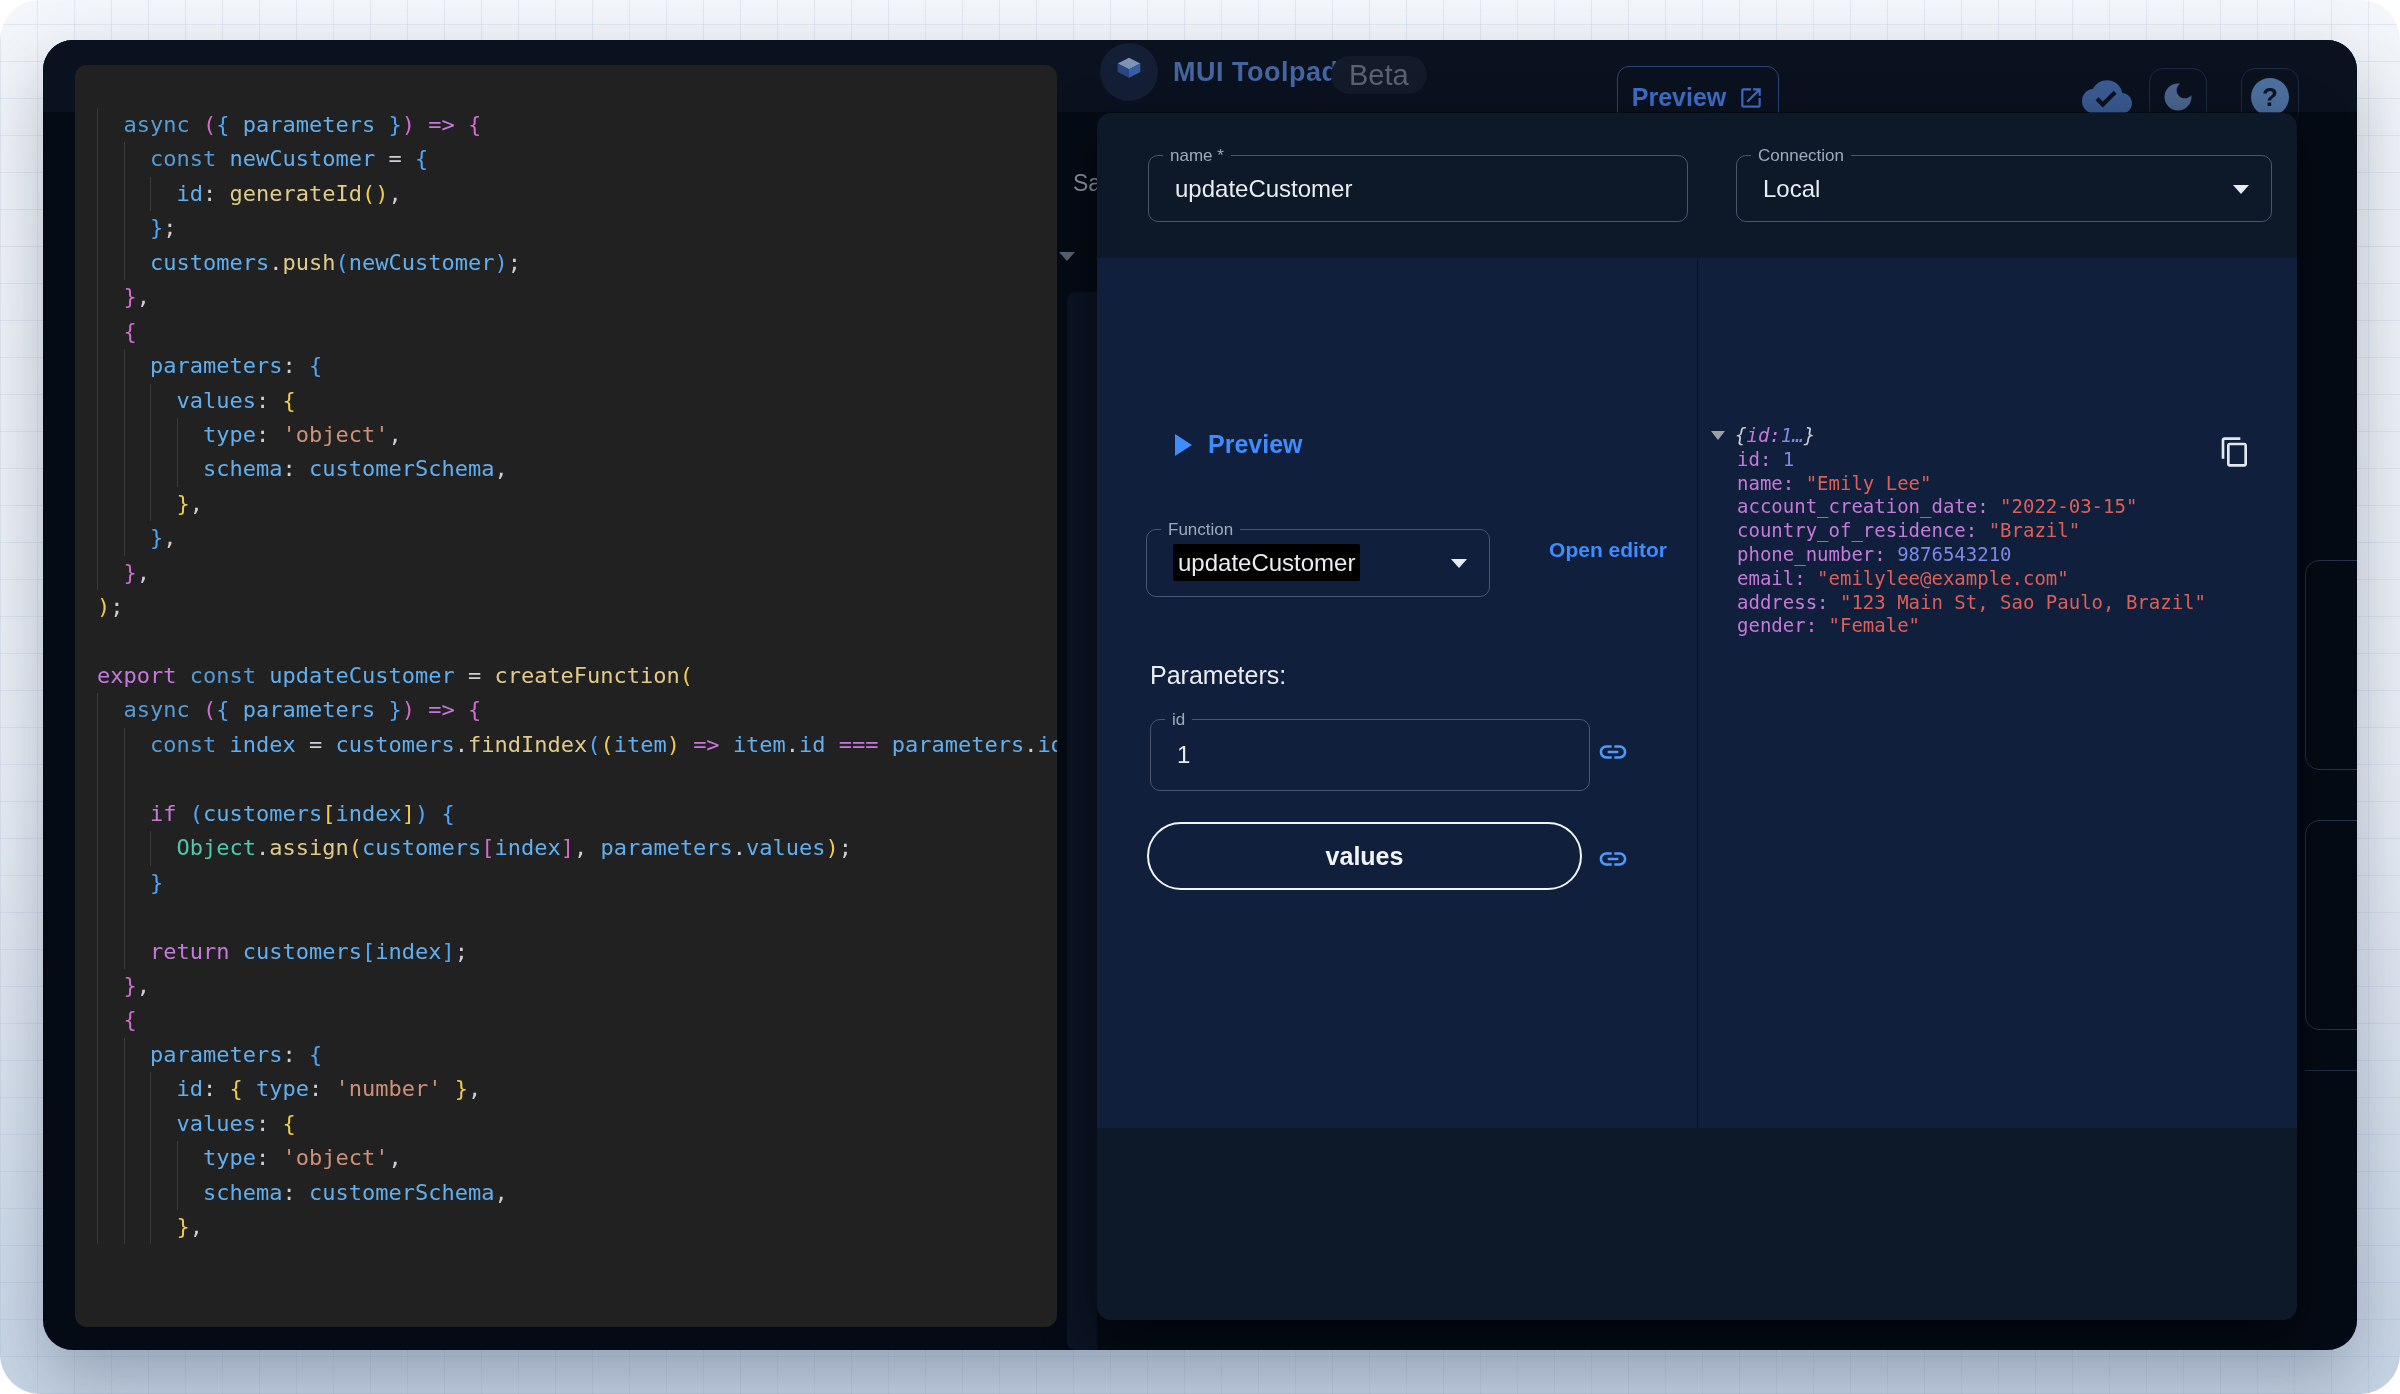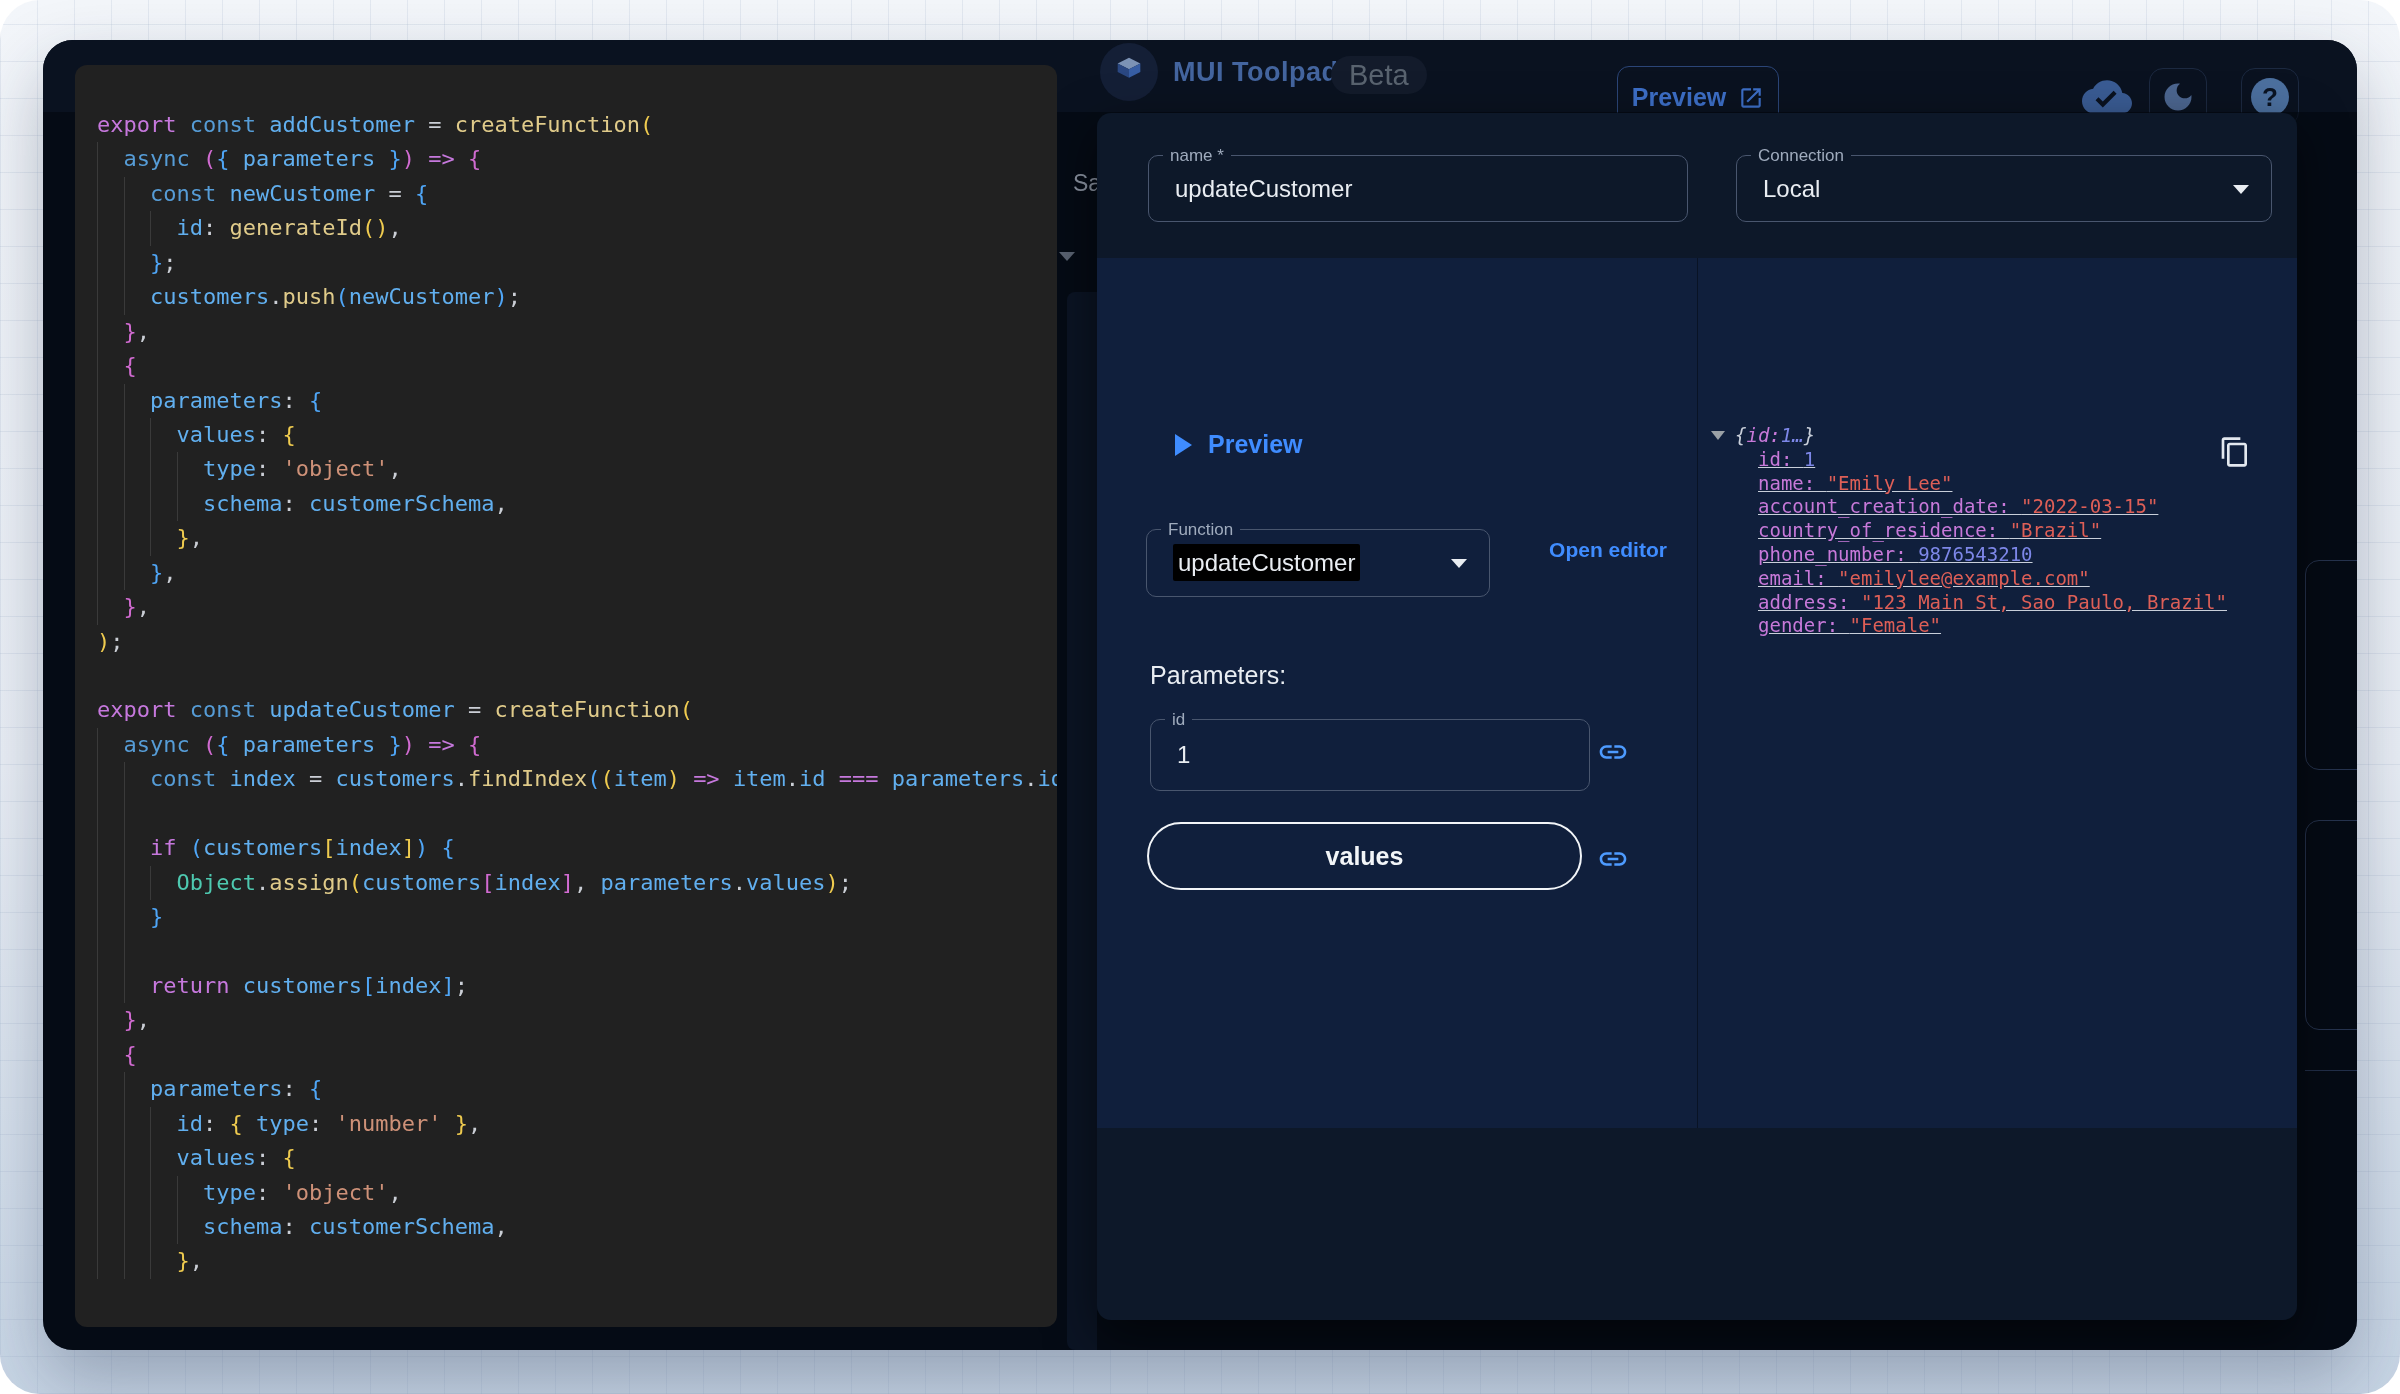--- a/index.html
+++ b/index.html
@@ -96,21 +96,21 @@
   .bind-icon { position:absolute; width:32px; height:32px; }
   .bind-icon svg { width:32px; height:32px; fill:#4D9BFF; }
   .bind-id { left:500px; top:478px; } .bind-values { left:500px; top:585px; }
 
   
   .result { position:absolute; left:608px; top:166px; right:10px;
     font-family:"DejaVu Sans Mono", monospace; font-size:19px; line-height:23.8px; color:#C9CFDA; }
   .res-root { font-style:italic; display:flex; align-items:center; }
   .res-tri { width:0; height:0; border-left:7px solid transparent; border-right:7px solid transparent;
     border-top:9px solid #9AA0A6; margin:0 10px 0 6px; }
-  .res-entries { margin-left:53px;text-decoration:underline; }
+  .res-entries { margin-left:32px; }
   .jk { color:#C779D9; } .jn { color:#7D87E8; } .js { color:#DE5F57; } .jw { color:#C9CFDA; }
   .copy-btn { position:absolute; left:1122px; top:178px; width:32px; height:32px; }
   .copy-btn svg { width:32px; height:32px; fill:#E3E8EF; }
 </style>
 </head>
 <body>
 
 <div class="page">
   <div class="window">
 
@@ -232,21 +232,20 @@
         
         
         
         
         
       </div>
     </div>
 
     <div class="editor">
       <div class="code-pre">
-          <div class="code-line"><span></span><span class="tk-k">export </span><span class="tk-c">const </span><span class="tk-v">addCustomer</span><span class="tk-w"> = </span><span class="tk-f">createFunction</span><span class="tk-b1">(</span></div>
           <div class="code-line"><span class="guide" style="left: 0px;"></span><span>  </span><span class="tk-c">async </span><span class="tk-b2">(</span><span class="tk-b3">{</span><span class="tk-w"> </span><span class="tk-v">parameters</span><span class="tk-w"> </span><span class="tk-b3">}</span><span class="tk-b2">)</span><span class="tk-w"> </span><span class="tk-k">=&gt; </span><span class="tk-b2">{</span></div>
           <div class="code-line"><span class="guide" style="left: 0px;"></span><span class="guide" style="left: 26.5px;"></span><span>    </span><span class="tk-c">const </span><span class="tk-v">newCustomer</span><span class="tk-w"> = </span><span class="tk-b3">{</span></div>
           <div class="code-line"><span class="guide" style="left: 0px;"></span><span class="guide" style="left: 26.5px;"></span><span class="guide" style="left: 53px;"></span><span>      </span><span class="tk-v">id</span><span class="tk-w">: </span><span class="tk-f">generateId</span><span class="tk-b1">()</span><span class="tk-w">,</span></div>
           <div class="code-line"><span class="guide" style="left: 0px;"></span><span class="guide" style="left: 26.5px;"></span><span>    </span><span class="tk-b3">}</span><span class="tk-w">;</span></div>
           <div class="code-line"><span class="guide" style="left: 0px;"></span><span class="guide" style="left: 26.5px;"></span><span>    </span><span class="tk-v">customers</span><span class="tk-w">.</span><span class="tk-f">push</span><span class="tk-b3">(</span><span class="tk-v">newCustomer</span><span class="tk-b3">)</span><span class="tk-w">;</span></div>
           <div class="code-line"><span class="guide" style="left: 0px;"></span><span>  </span><span class="tk-b2">}</span><span class="tk-w">,</span></div>
           <div class="code-line"><span class="guide" style="left: 0px;"></span><span>  </span><span class="tk-b2">{</span></div>
           <div class="code-line"><span class="guide" style="left: 0px;"></span><span class="guide" style="left: 26.5px;"></span><span>    </span><span class="tk-v">parameters</span><span class="tk-w">: </span><span class="tk-b3">{</span></div>
           <div class="code-line"><span class="guide" style="left: 0px;"></span><span class="guide" style="left: 26.5px;"></span><span class="guide" style="left: 53px;"></span><span>      </span><span class="tk-v">values</span><span class="tk-w">: </span><span class="tk-b1">{</span></div>
           <div class="code-line"><span class="guide" style="left: 0px;"></span><span class="guide" style="left: 26.5px;"></span><span class="guide" style="left: 53px;"></span><span class="guide" style="left: 79.5px;"></span><span>        </span><span class="tk-v">type</span><span class="tk-w">: </span><span class="tk-s">'object'</span><span class="tk-w">,</span></div>

